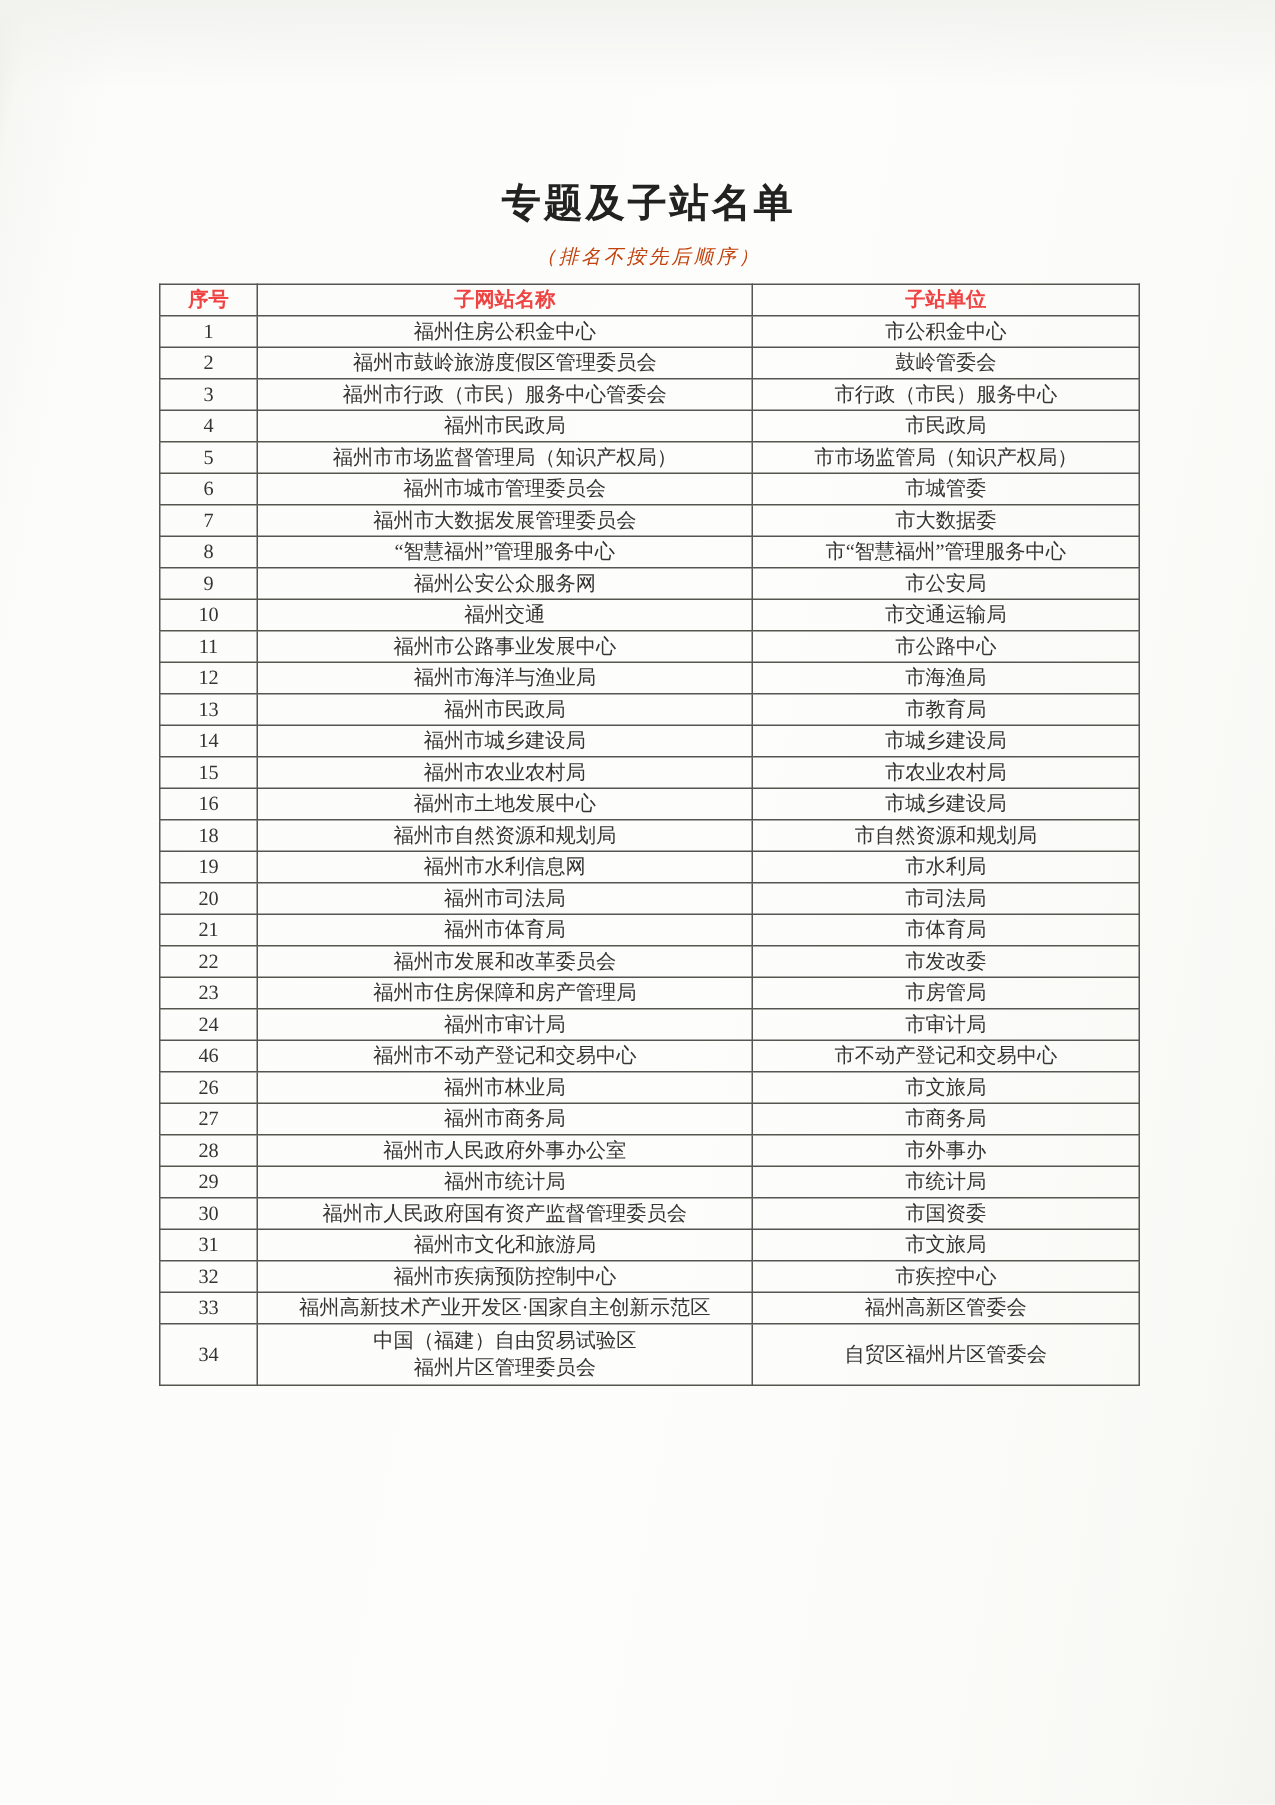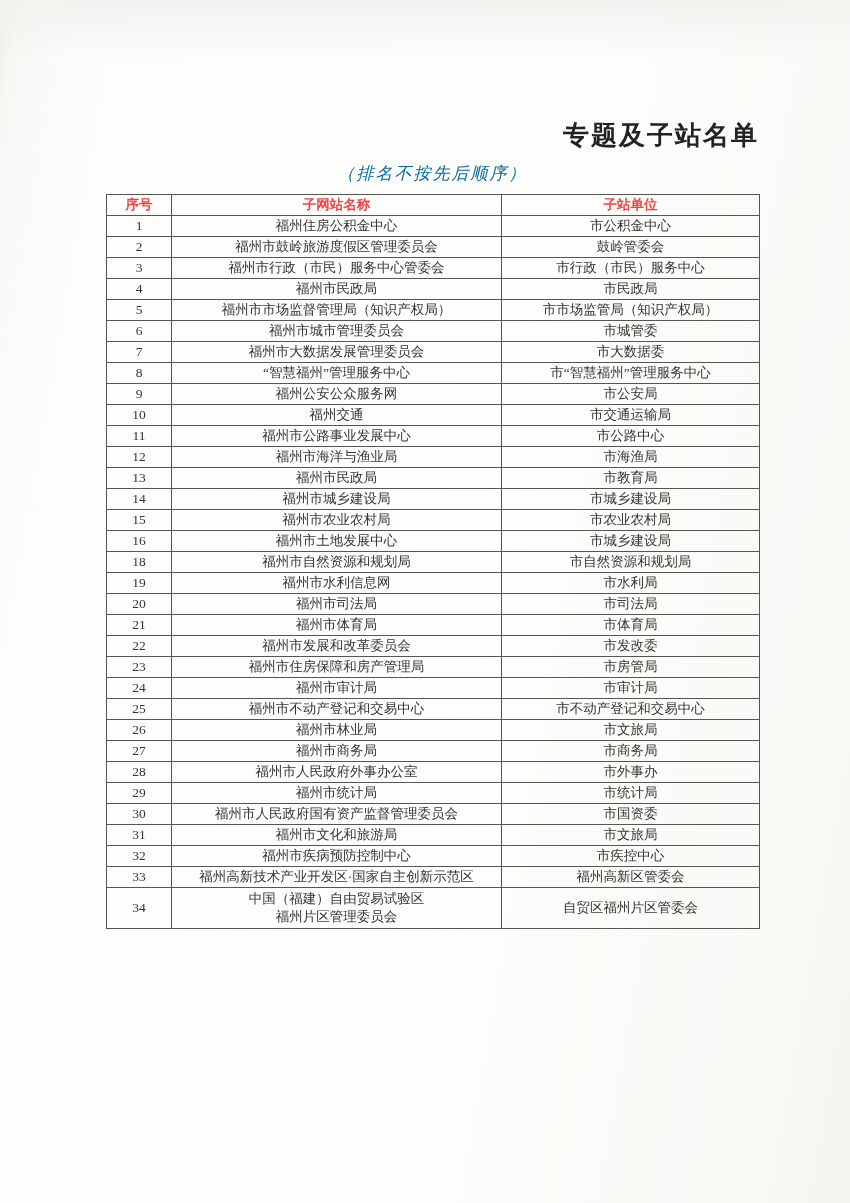--- a/index.html
+++ b/index.html
@@ -22,32 +22,32 @@
     pointer-events: none;
   }
   .content {
     position: absolute;
     left: 106px;
     top: 0;
     width: 653px;
   }
   .doc-title {
     margin-top: 118px;
-    text-align: right;
+    text-align: center;
     font-size: 26px;
     font-weight: bold;
     color: #222;
     letter-spacing: 2px;
   }
   .doc-subtitle {
     margin-top: 9px;
     text-align: center;
-    font-size: 17px;
+    font-size: 13px;
     font-style: italic;
-    color: #0369a1;
+    color: #c2410c;
     letter-spacing: 2px;
   }
   table.sites {
     margin-top: 9px;
     width: 653px;
     border-collapse: collapse;
     table-layout: fixed;
   }
   table.sites th,
   table.sites td {
@@ -228,21 +228,21 @@
     <td>市房管局</td>
   </tr>
 
   <tr>
     <td>24</td>
     <td>福州市审计局</td>
     <td>市审计局</td>
   </tr>
 
   <tr>
-    <td>25</td>
+    <td>46</td>
     <td>福州市不动产登记和交易中心</td>
     <td>市不动产登记和交易中心</td>
   </tr>
 
   <tr>
     <td>26</td>
     <td>福州市林业局</td>
     <td>市文旅局</td>
   </tr>
 

